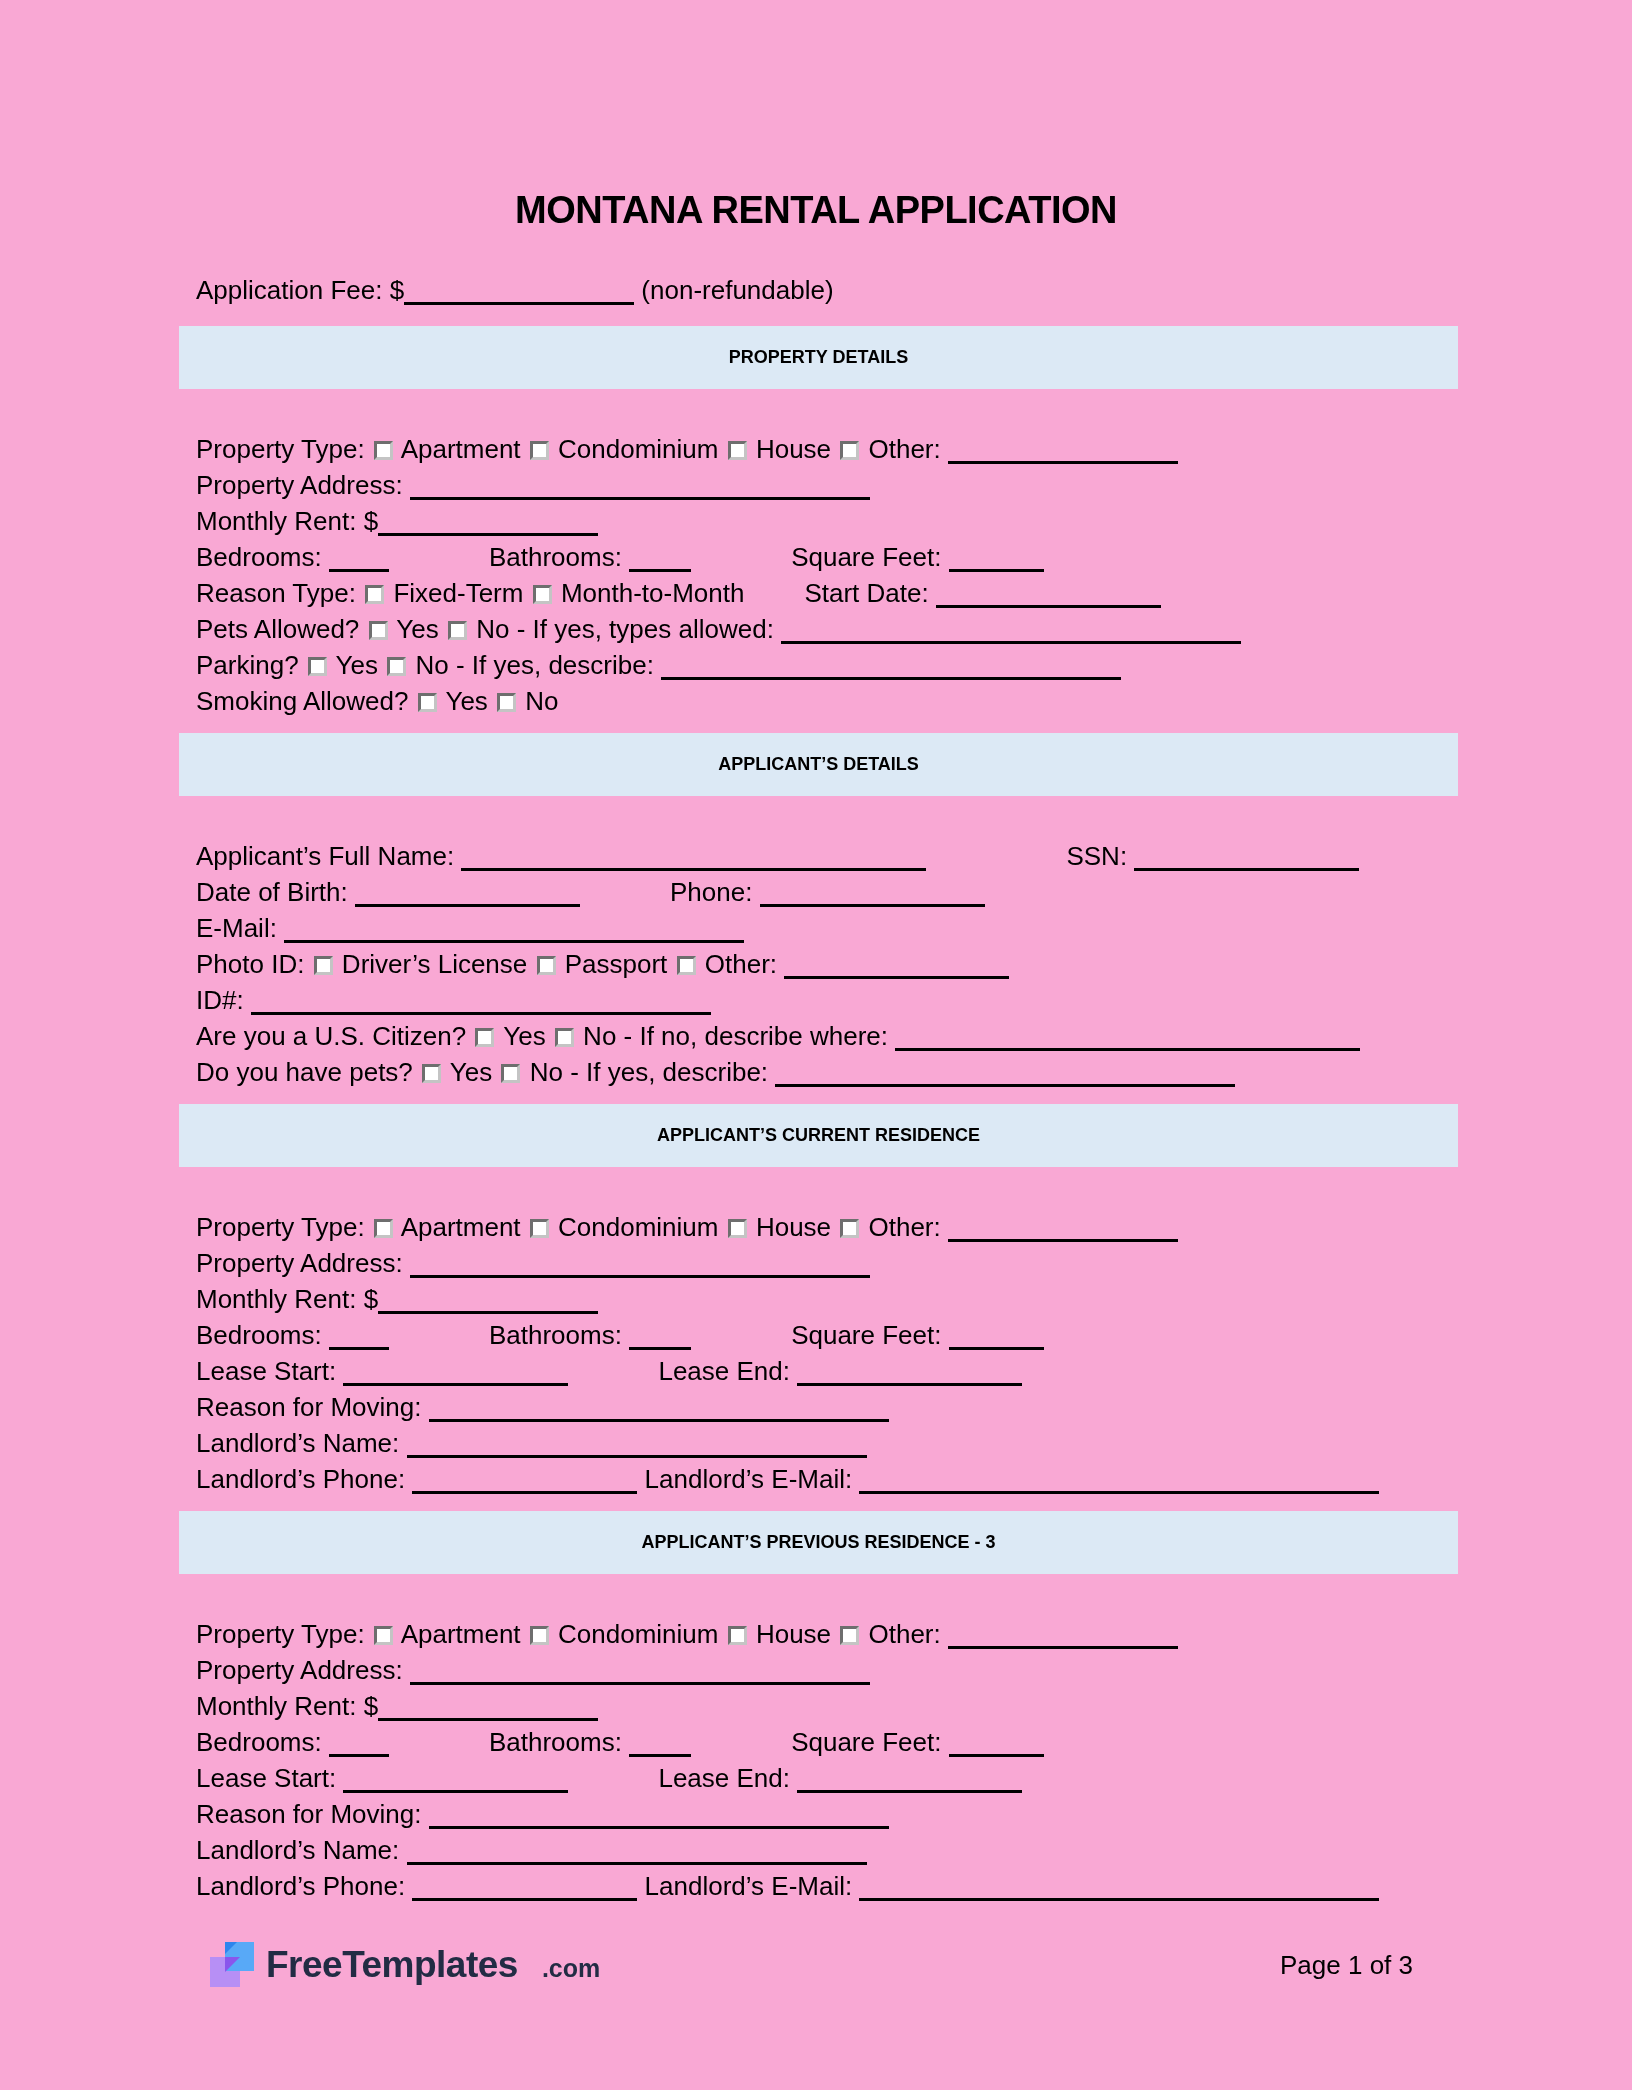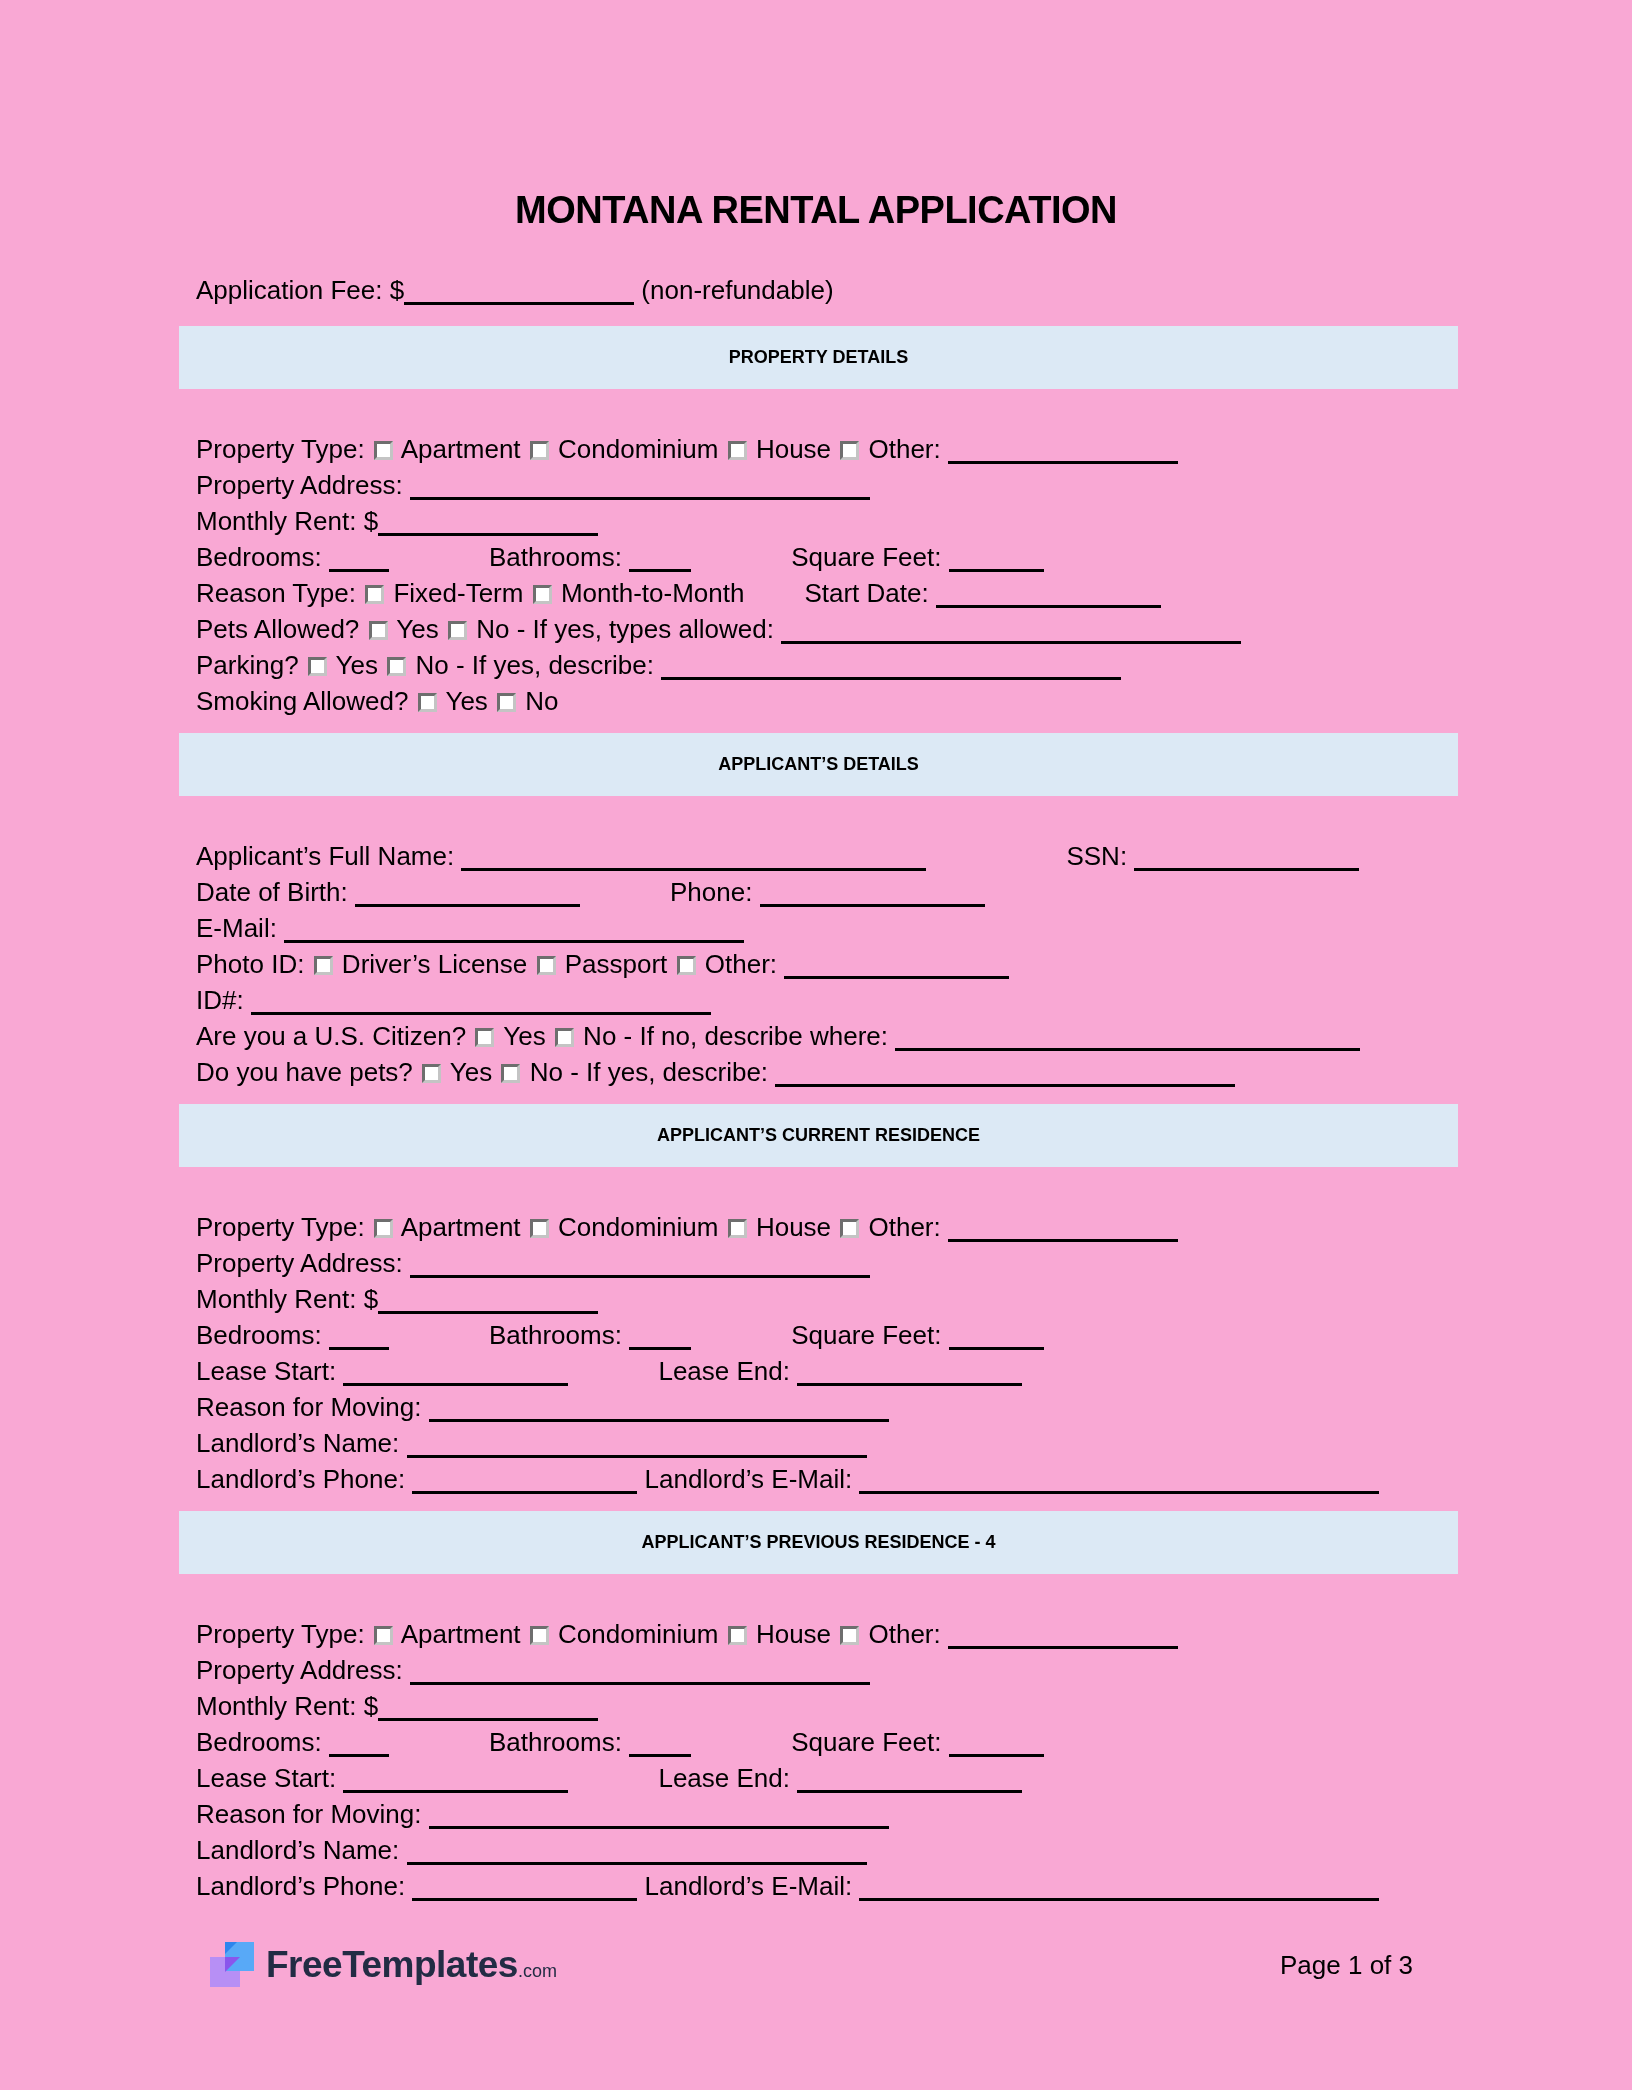--- a/index.html
+++ b/index.html
@@ -89,23 +89,24 @@
     clip-path: polygon(0 0, 100% 0, 0 100%);
   }
   .logo-text { white-space: nowrap; }
   .brand {
     font-weight: 700;
     font-size: 37px;
     letter-spacing: -0.5px;
     color: var(--logo-navy, #222c44);
   }
   .brand-suffix {
-    font-weight: 400;
-    font-size: 18px;
+    font-weight: 700;
+    font-size: 25px;
     color: var(--logo-navy, #222c44);
+    margin-left: 24px;
   }
   .page-indicator { font-size: 26px; }
 </style>
 </head>
 <body>
 
 <div class="page">
   <h1 class="title">MONTANA RENTAL APPLICATION</h1>
 
   <div class="row fee-row" id="fee-row"><span class="seg-text">Application Fee: $</span><span class="blank" style="width: 230px;"></span><span class="seg-text"> (non-refundable)</span></div>
@@ -143,21 +144,21 @@
           <div class="row"><span class="seg-text">Property Address: </span><span class="blank" style="width: 460px;"></span></div>
           <div class="row"><span class="seg-text">Monthly Rent: $</span><span class="blank" style="width: 220px;"></span></div>
           <div class="row"><span class="seg-text">Bedrooms: </span><span class="blank" style="width: 60px;"></span><span class="gap" style="width: 100px;"></span><span class="seg-text">Bathrooms: </span><span class="blank" style="width: 62px;"></span><span class="gap" style="width: 100px;"></span><span class="seg-text">Square Feet: </span><span class="blank" style="width: 95px;"></span></div>
           <div class="row"><span class="seg-text">Lease Start: </span><span class="blank" style="width: 225px;"></span><span class="gap" style="width: 90px;"></span><span class="seg-text">Lease End: </span><span class="blank" style="width: 225px;"></span></div>
           <div class="row"><span class="seg-text">Reason for Moving: </span><span class="blank" style="width: 460px;"></span></div>
           <div class="row"><span class="seg-text">Landlord’s Name: </span><span class="blank" style="width: 460px;"></span></div>
           <div class="row"><span class="seg-text">Landlord’s Phone: </span><span class="blank" style="width: 225px;"></span><span class="seg-text"> Landlord’s E-Mail: </span><span class="blank" style="width: 520px;"></span></div>
         </div>
       </section>
       <section>
-        <div class="band">APPLICANT’S PREVIOUS RESIDENCE - 4</div>
+        <div class="band">APPLICANT’S PREVIOUS RESIDENCE - 3</div>
         <div class="section-body">
           <div class="row"><span class="seg-text">Property Type: </span><span class="checkbox"></span><span class="seg-text"> Apartment </span><span class="checkbox"></span><span class="seg-text"> Condominium </span><span class="checkbox"></span><span class="seg-text"> House </span><span class="checkbox"></span><span class="seg-text"> Other: </span><span class="blank" style="width: 230px;"></span></div>
           <div class="row"><span class="seg-text">Property Address: </span><span class="blank" style="width: 460px;"></span></div>
           <div class="row"><span class="seg-text">Monthly Rent: $</span><span class="blank" style="width: 220px;"></span></div>
           <div class="row"><span class="seg-text">Bedrooms: </span><span class="blank" style="width: 60px;"></span><span class="gap" style="width: 100px;"></span><span class="seg-text">Bathrooms: </span><span class="blank" style="width: 62px;"></span><span class="gap" style="width: 100px;"></span><span class="seg-text">Square Feet: </span><span class="blank" style="width: 95px;"></span></div>
           <div class="row"><span class="seg-text">Lease Start: </span><span class="blank" style="width: 225px;"></span><span class="gap" style="width: 90px;"></span><span class="seg-text">Lease End: </span><span class="blank" style="width: 225px;"></span></div>
           <div class="row"><span class="seg-text">Reason for Moving: </span><span class="blank" style="width: 460px;"></span></div>
           <div class="row"><span class="seg-text">Landlord’s Name: </span><span class="blank" style="width: 460px;"></span></div>
           <div class="row"><span class="seg-text">Landlord’s Phone: </span><span class="blank" style="width: 225px;"></span><span class="seg-text"> Landlord’s E-Mail: </span><span class="blank" style="width: 520px;"></span></div>
         </div>

